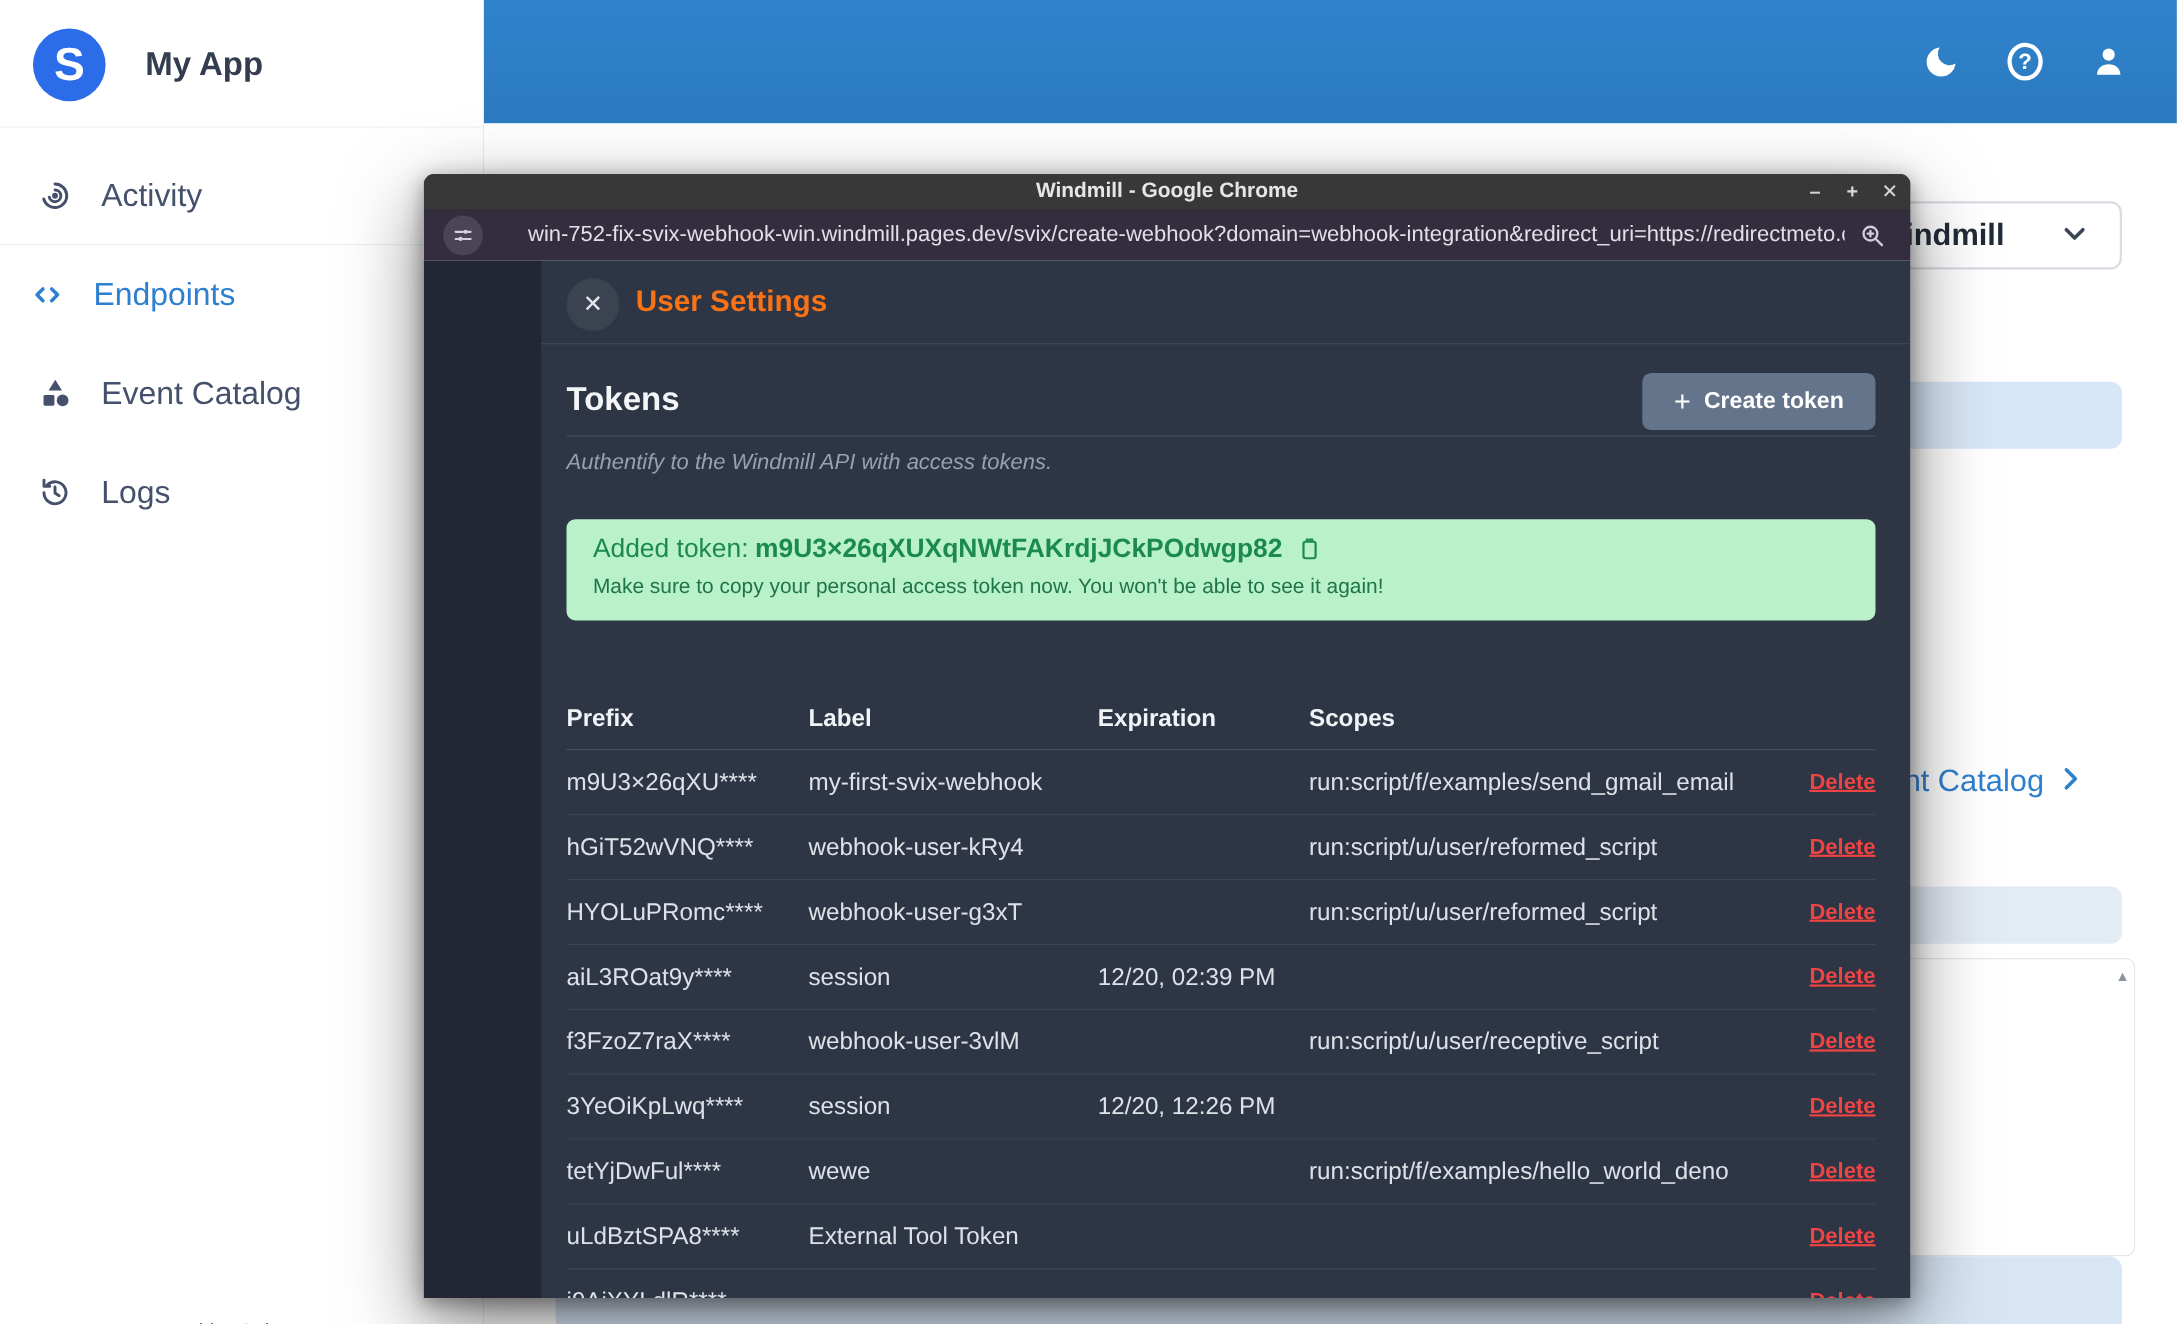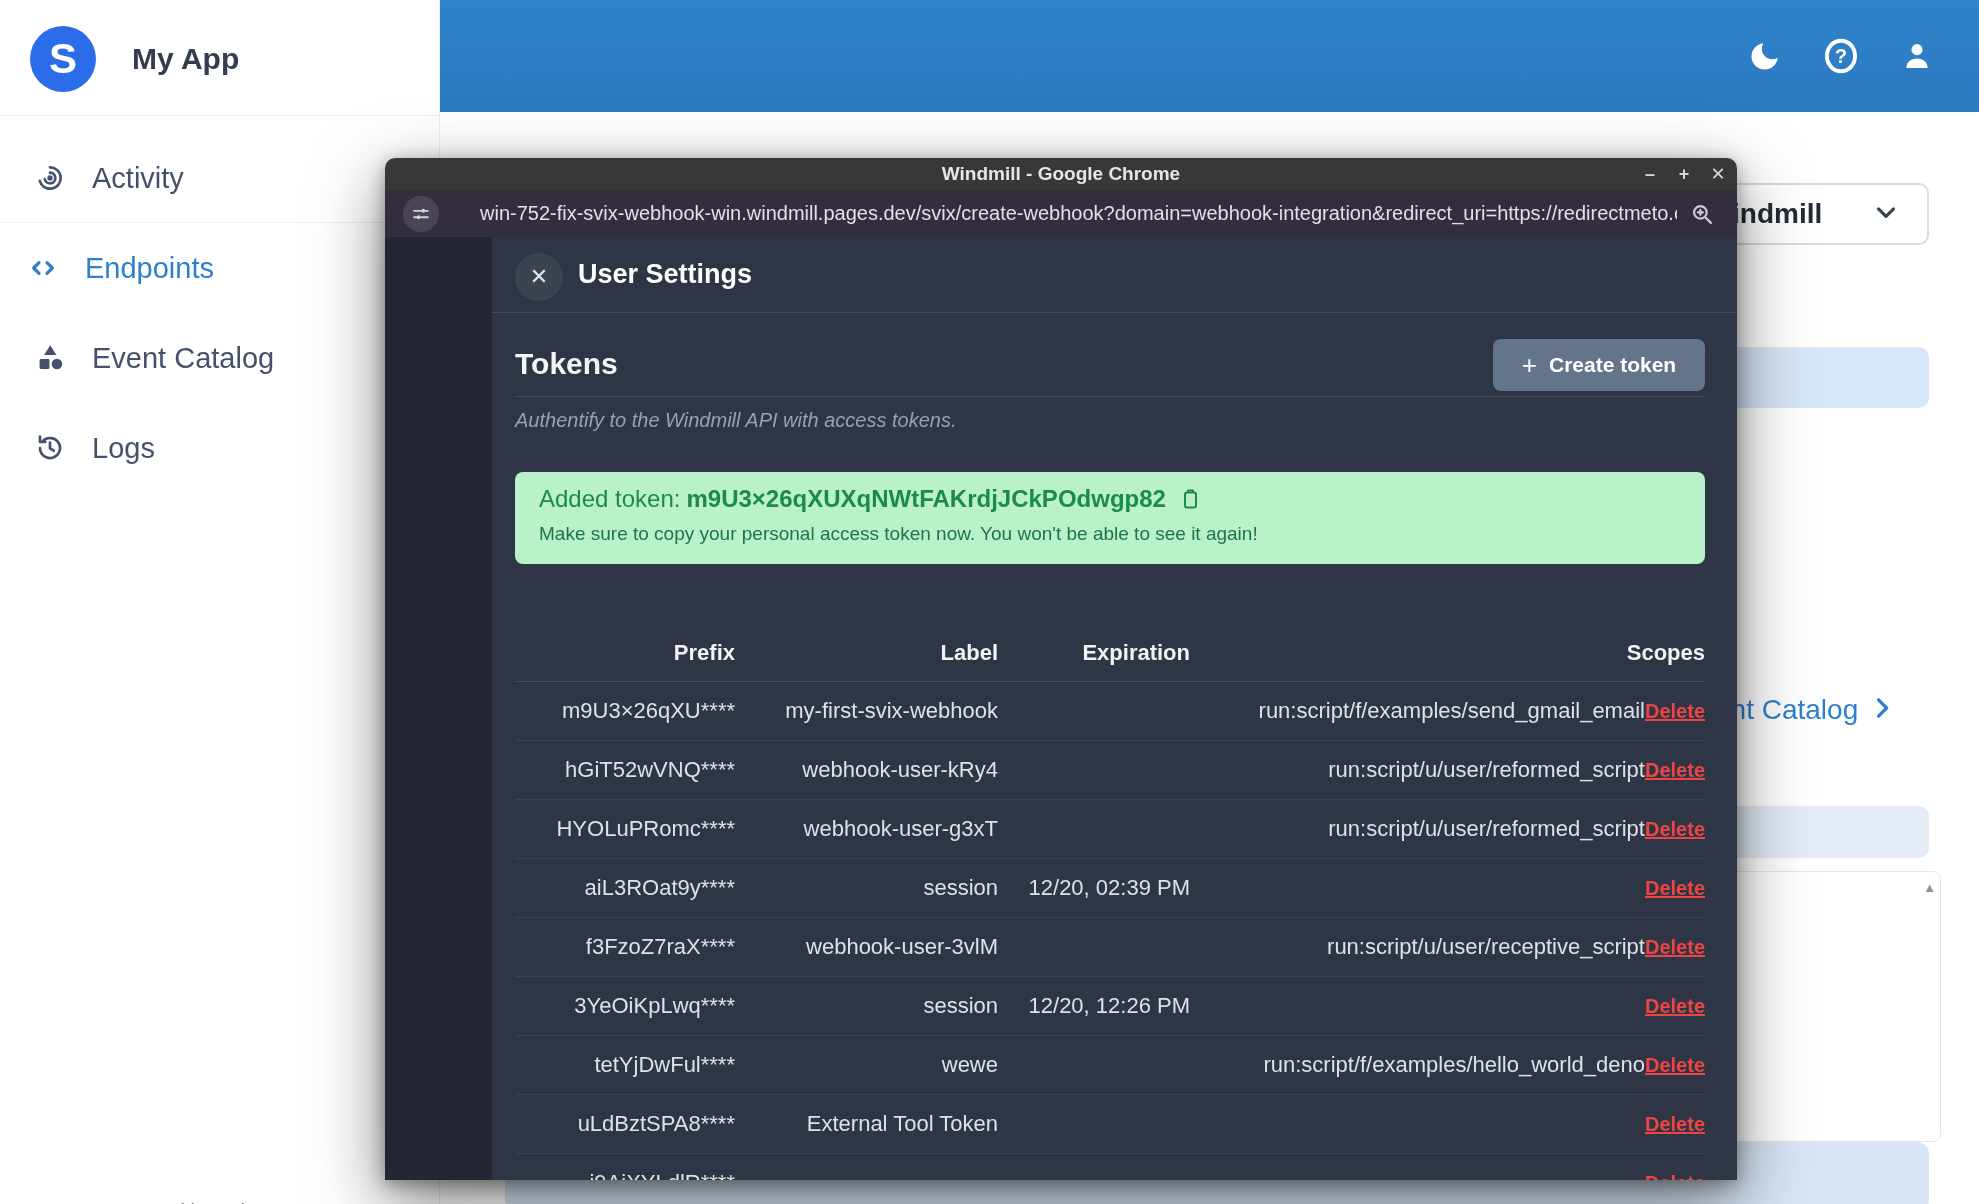--- a/index.html
+++ b/index.html
@@ -62,41 +62,41 @@
   .url-zoom { position:absolute; right:22px; top:11px; width:26px; height:26px; cursor:pointer; }
 
   .cw-content { position:absolute; left:0; top:79px; right:0; bottom:0; background:#2e3544; overflow:hidden; }
   .dim-strip { position:absolute; left:0; top:0; bottom:0; width:107px; background:#222733; }
   .drawer { position:absolute; left:107px; top:0; right:0; bottom:0; }
 
   .dr-close { position:absolute; left:23px; top:16px; width:48px; height:48px; border-radius:50%;
     background:#3b4250; color:#e5e7eb; font-size:22px; display:flex; align-items:center;
     justify-content:center; cursor:pointer; }
   .dr-title { position:absolute; left:86px; top:0; height:75px; line-height:75px;
-    font-size:27px; font-weight:700; color:#ffffff; }
+    font-size:27px; font-weight:700; color:#f97316; }
   .dr-hdr-div { position:absolute; left:0; right:0; top:75px; height:1px; background:rgba(255,255,255,.10); }
 
   .sec-title { position:absolute; left:23px; top:110px; font-size:30px; font-weight:700; color:#f3f5f7; }
   .create-btn { position:absolute; left:1001px; top:102px; width:212px; height:52px; background:#64748b;
     border-radius:8px; display:flex; align-items:center; justify-content:center; gap:12px;
     color:#fff; cursor:pointer; }
   .create-btn .plus { font-size:26px; font-weight:400; line-height:1; }
   .create-btn .cb-label { font-size:21px; font-weight:600; }
   .sec-div { position:absolute; left:23px; right:32px; top:159px; height:1px; background:rgba(255,255,255,.12); }
   .sec-sub { position:absolute; left:23px; top:172px; font-style:italic; font-size:20px; color:#98a1ae; }
 
   .banner { position:absolute; left:23px; top:235px; width:1190px; height:92px; background:#b9f2c8;
     border-radius:8px; padding:13px 24px 0 24px; }
   .banner-line1 { display:flex; align-items:center; gap:6px; font-size:24px; color:#1c8a4e; }
   .banner-line1 .tok { font-weight:700; }
   .copy-icon { width:24px; height:24px; margin-left:6px; cursor:pointer; }
   .banner-line2 { margin-top:10px; font-size:19px; color:#20744a; }
 
   .token-table { position:absolute; left:23px; right:32px; top:387px; }
-  .thead,.trow { display:grid; grid-template-columns:220px 263px 192px 1fr auto; align-items:center;text-align:right; }
+  .thead,.trow { display:grid; grid-template-columns:220px 263px 192px 1fr auto; align-items:center; }
   .thead { height:58px; border-bottom:1px solid rgba(255,255,255,.12);
     font-size:22px; font-weight:700; color:#f1f3f6; }
   .trow { height:59px; border-bottom:1px solid rgba(255,255,255,.08);
     font-size:22px; color:#dde2e9; }
   .trow .del { justify-self:end; color:#ef4444; font-weight:600; font-size:20px;
     text-decoration:underline; cursor:pointer; }
 </style>
 </head>
 <body>
 

